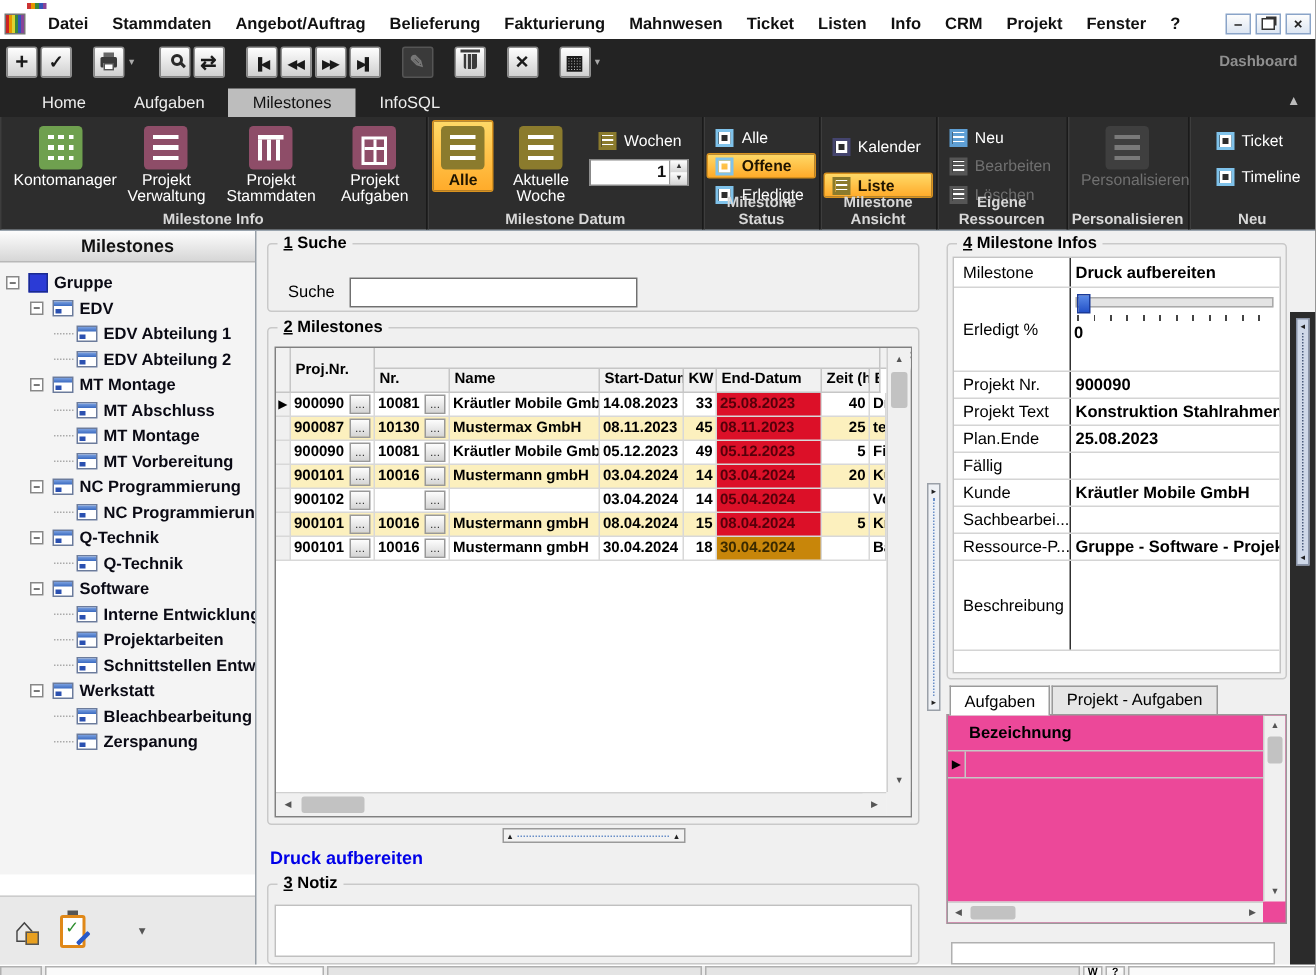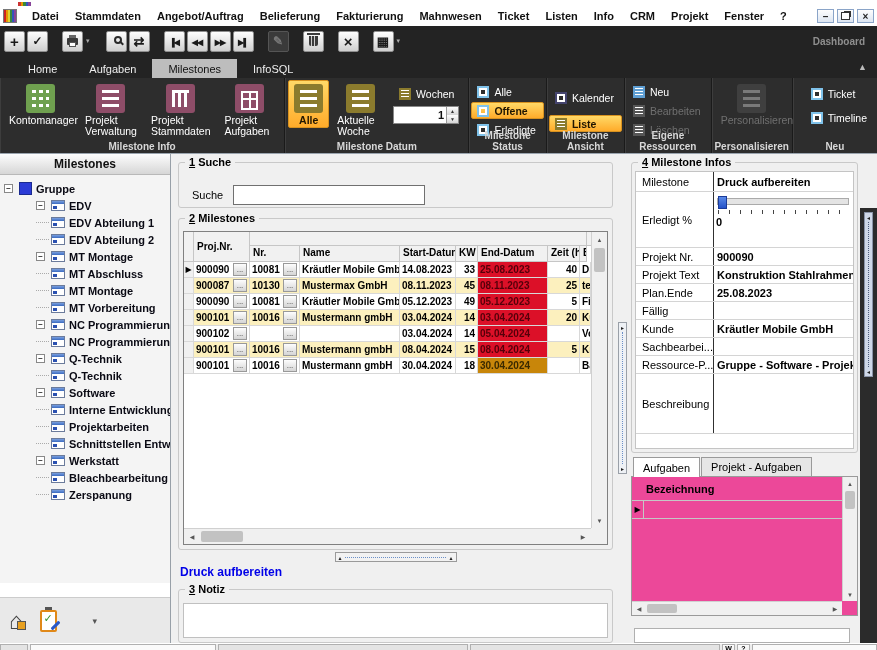--- a/index.html
+++ b/index.html
@@ -51,21 +51,21 @@
   .rtabs { height:22px; background:#232323; display:flex; align-items:flex-end; padding-left:12px; }
   .rtab { padding:4px 16px 3px; color:#eee; cursor:default; }
   .rtab.selected { background:#bdbdbd; color:#111; }
   .ribbon-chevron { margin-left:auto; margin-right:10px; color:#bbb; font-size:9px; align-self:center; }
   
   .ribbon { height:76px; background:#2d2d2d; display:flex; color:#fff; border-bottom:1px solid #9aa4ae; }
   .rgroup { position:relative; border-right:1px solid #1a1a1a; box-shadow:1px 0 0 #3d3d3d inset; padding:2px 2px 14px 2px; }
   .rg-label { position:absolute; bottom:1px; left:0; right:0; text-align:center; color:#d8d8d8; font-size:10px; font-weight:bold; }
   .rg-body { display:flex; height:100%; align-items:flex-start; }
   .rbig { display:flex; flex-direction:column; align-items:center; padding:3px 5px 1px; margin:0 1px; border:1px solid transparent; border-radius:2px; }
-  .rbig .rlabel { margin-top:2px; text-align:left; font-size:10.5px; line-height:11px; max-width:62px; }
+  .rbig .rlabel { margin-top:2px; text-align:center; font-size:10.5px; line-height:11px; max-width:62px; }
   .rbig.sel { background:linear-gradient(#ffd967,#ffab2a); border-color:#d8921f; color:#201500; font-weight:bold; }
   .ric { width:29px; height:29px; border-radius:3px; position:relative; }
   .ric::after { content:""; position:absolute; left:6px; right:6px; top:6px; height:17px;
     background:repeating-linear-gradient(#fff 0 3px,transparent 3px 7px); }
   .ric.green { background:#6fa04f; }
   .ric.green::after { background-image:repeating-linear-gradient(90deg,transparent 0 4px,#6fa04f 4px 7px),repeating-linear-gradient(#fff 0 3px,transparent 3px 7px); }
   .ric.plum { background:#8e4d68; }
   .ric.plum.bars::before { content:""; position:absolute; left:6px; right:6px; top:6px; height:3px; background:#fff; }
   .ric.plum.bars::after { background-image:repeating-linear-gradient(90deg,#fff 0 3px,transparent 3px 6px); top:9px; height:14px; }
   .ric.plum.quad::after { left:6px; right:6px; top:7px; height:15px; border:2px solid #fff; background-image:linear-gradient(#fff,#fff),linear-gradient(#fff,#fff);
@@ -89,21 +89,21 @@
   .spin-btns { width:12px; display:flex; flex-direction:column; border-left:1px solid #999; }
   .spin-btns span { flex:1; font-size:5px; color:#333; background:linear-gradient(#fdfdfd,#d5d5d5); text-align:center; line-height:8px; }
   
   .main { display:flex; height:489px; }
   
   .left-panel { width:171px; border-right:1px solid #98a0a8; display:flex; flex-direction:column; background:#f4f4f4; }
   .panel-header { height:21px; background:linear-gradient(#fdfdfd,#d6d6d6); border-bottom:1px solid #b8b8b8;
     display:flex; align-items:center; justify-content:center; font-weight:bold; font-size:12px; color:#111; }
   .tree { flex:1; padding-top:5px; overflow:hidden; }
   .trow { display:flex; align-items:center; height:17px; font-weight:bold; color:#0a0a14; white-space:nowrap; }
-  .trow.lvl0 { padding-left:4px; } .trow.lvl1 { padding-left:36px; } .trow.lvl2 { padding-left:36px; }
+  .trow.lvl0 { padding-left:4px; } .trow.lvl1 { padding-left:20px; } .trow.lvl2 { padding-left:36px; }
   .expander { width:9px; height:9px; border:1px solid #888; background:#fff; flex:0 0 auto;
     font-size:8px; line-height:7px; text-align:center; color:#333; margin-right:4px; }
   .expander::before { content:"\2212"; }
   .tspacer { width:13px; flex:0 0 auto; border-top:1px dotted #aaa; margin-right:0; }
   .t-ico { width:14px; height:11px; border:1px solid #6b7b9b; background:#fff; margin:0 4px 0 2px; position:relative; flex:0 0 auto; }
   .t-ico::before { content:""; position:absolute; left:0; top:0; right:0; height:3px; background:linear-gradient(#7aa0e0,#3a6ac0); }
   .t-ico::after { content:""; position:absolute; left:1px; bottom:1px; width:4px; height:3px; background:#2a50b0; }
   .t-ico-group { width:13px; height:13px; background:#2b3bd6; border:1px solid #1a2a90; margin:0 4px 0 2px; flex:0 0 auto; }
   .tlabel { font-size:11px; }
   .white-strip { height:14px; background:#fff; }

